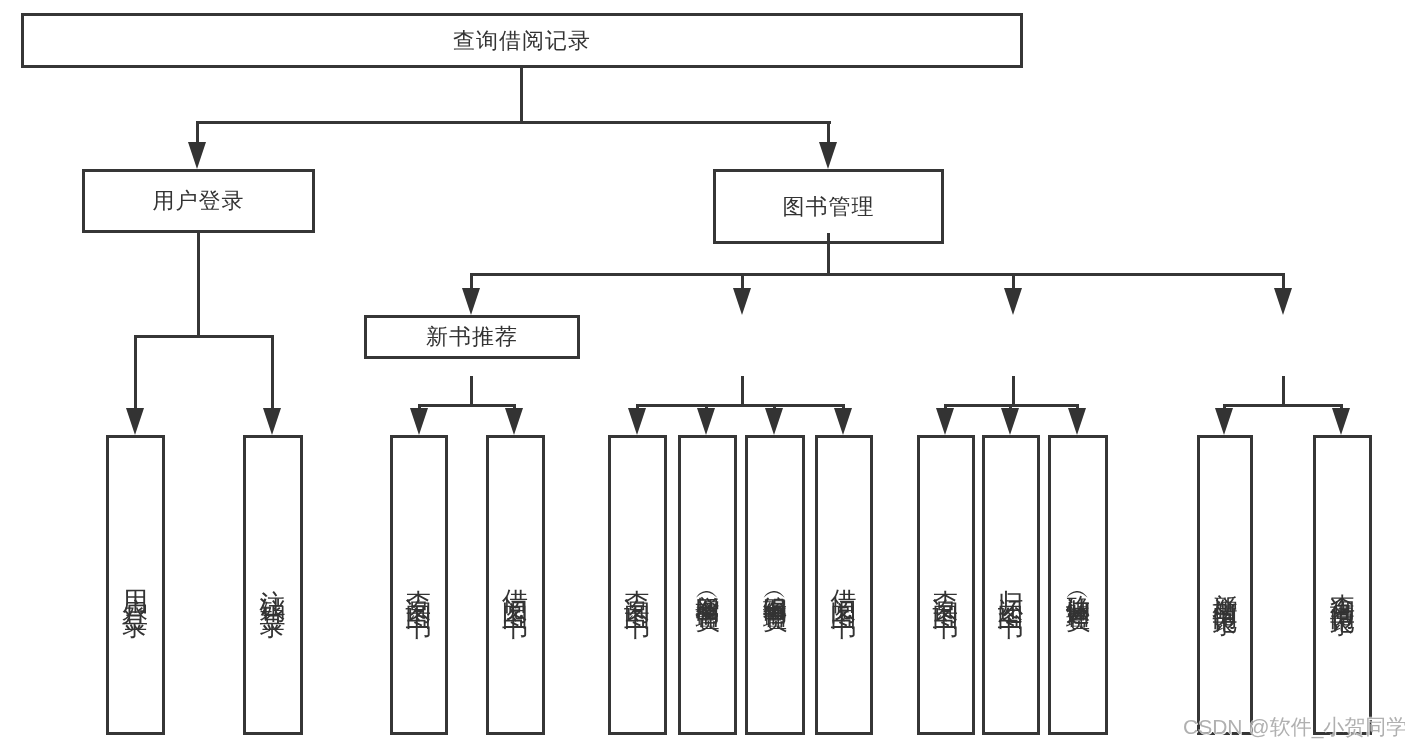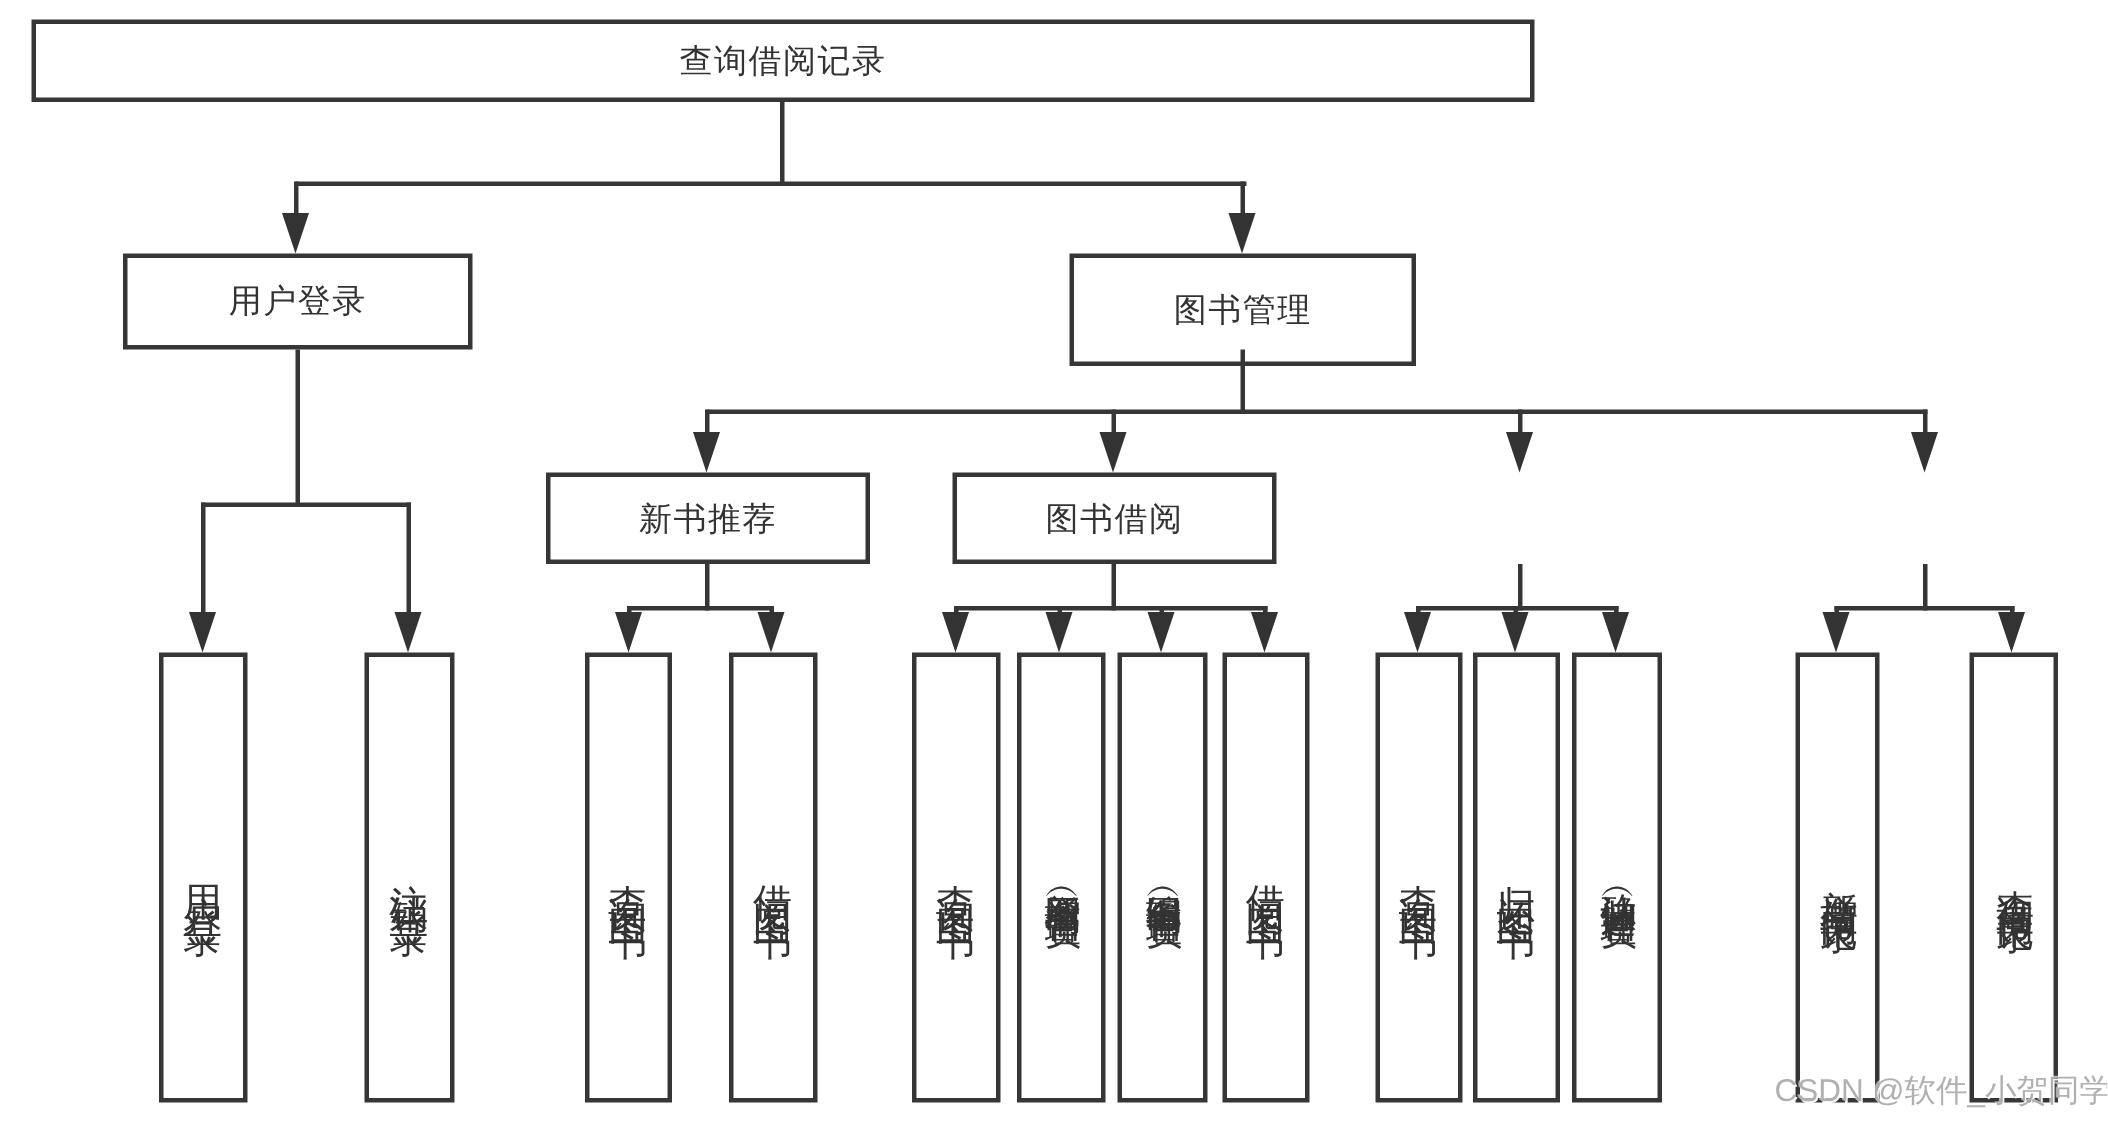--- a/index.html
+++ b/index.html
@@ -54,25 +54,22 @@
   <div class="lh" style="left:471px;top:273px;width:814px"></div>
   <div class="lv" style="left:470px;top:273px;height:19px"></div>
   <div class="arr" style="left:462px;top:288px"></div>
   <div class="lv" style="left:741px;top:273px;height:19px"></div>
   <div class="arr" style="left:733px;top:288px"></div>
   <div class="lv" style="left:1012px;top:273px;height:19px"></div>
   <div class="arr" style="left:1004px;top:288px"></div>
   <div class="lv" style="left:1282px;top:273px;height:19px"></div>
   <div class="arr" style="left:1274px;top:288px"></div>
 
-  <div class="node h" style="left:364px;top:315px;width:216px;height:61px">
+  <div class="node h" style="left:364px;top:315px;width:216px;height:44px">
     <span class="lbl">新书推荐</span>
-  </div>
-  <div class="node h" style="left:635px;top:315px;width:216px;height:61px">
-    <span class="lbl">图书借阅</span>
   </div>
 
   <div class="lv" style="left:470px;top:376px;height:31px"></div>
   <div class="lh" style="left:418px;top:404px;width:98px"></div>
   <div class="lv" style="left:418px;top:404px;height:7px"></div>
   <div class="arr" style="left:410px;top:408px"></div>
   <div class="lv" style="left:513px;top:404px;height:7px"></div>
   <div class="arr" style="left:505px;top:408px"></div>
 
   <div class="lv" style="left:741px;top:376px;height:31px"></div>

